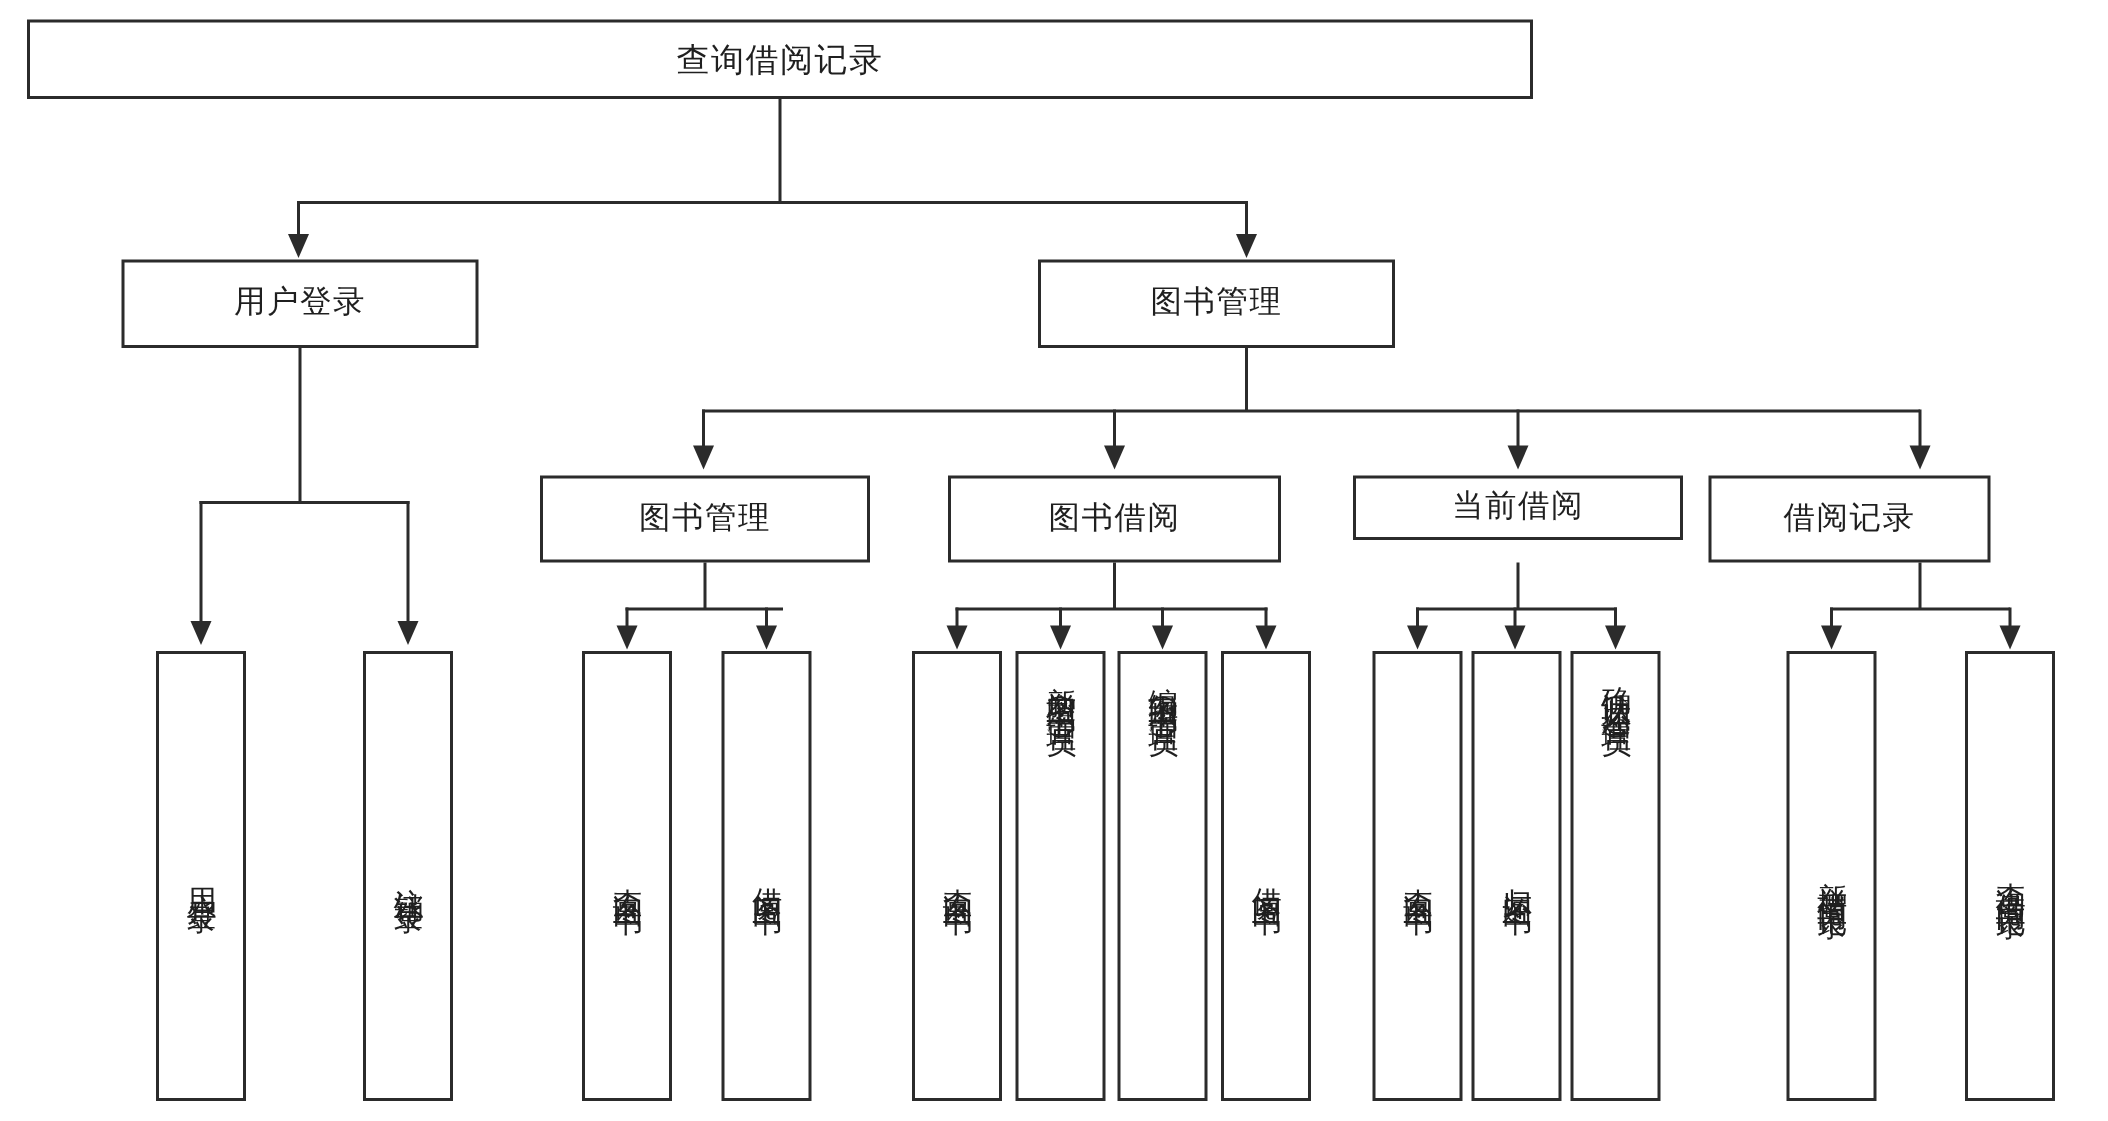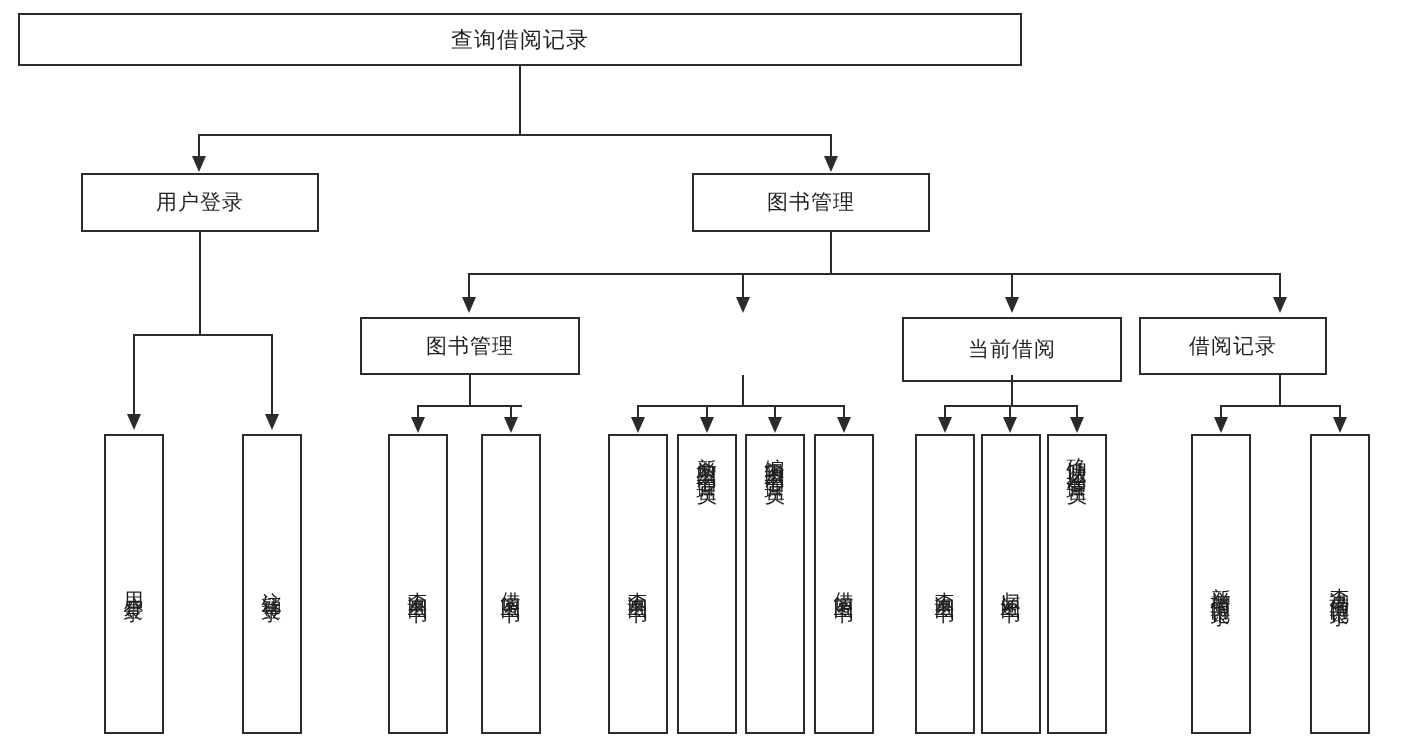--- a/index.html
+++ b/index.html
@@ -120,21 +120,24 @@
   <div class="conn vline" style="left:742px; top:273px; width:2px; height:26px;"></div>
   <div class="arrow" style="left:736px; top:297px;"></div>
   <div class="conn vline" style="left:1011px; top:273px; width:2px; height:26px;"></div>
   <div class="arrow" style="left:1005px; top:297px;"></div>
   <div class="conn vline" style="left:1279px; top:273px; width:2px; height:26px;"></div>
   <div class="arrow" style="left:1273px; top:297px;"></div>
 
   <div class="node" style="left:360px; top:317px; width:220px; height:58px;">
     <span class="label">图书管理</span>
   </div>
-  <div class="node" style="left:902px; top:317px; width:220px; height:65px;">
+  <div class="node" style="left:632px; top:317px; width:222px; height:58px;">
+    <span class="label">图书借阅</span>
+  </div>
+  <div class="node" style="left:902px; top:317px; width:220px; height:43px;">
     <span class="label">当前借阅</span>
   </div>
   <div class="node" style="left:1139px; top:317px; width:188px; height:58px;">
     <span class="label">借阅记录</span>
   </div>
 
   <div class="conn vline" style="left:469px; top:375px; width:2px; height:31px;"></div>
   <div class="conn hline" style="left:417px; top:405px; width:105px; height:2px;"></div>
   <div class="conn vline" style="left:417px; top:405px; width:2px; height:14px;"></div>
   <div class="arrow" style="left:411px; top:417px;"></div>

